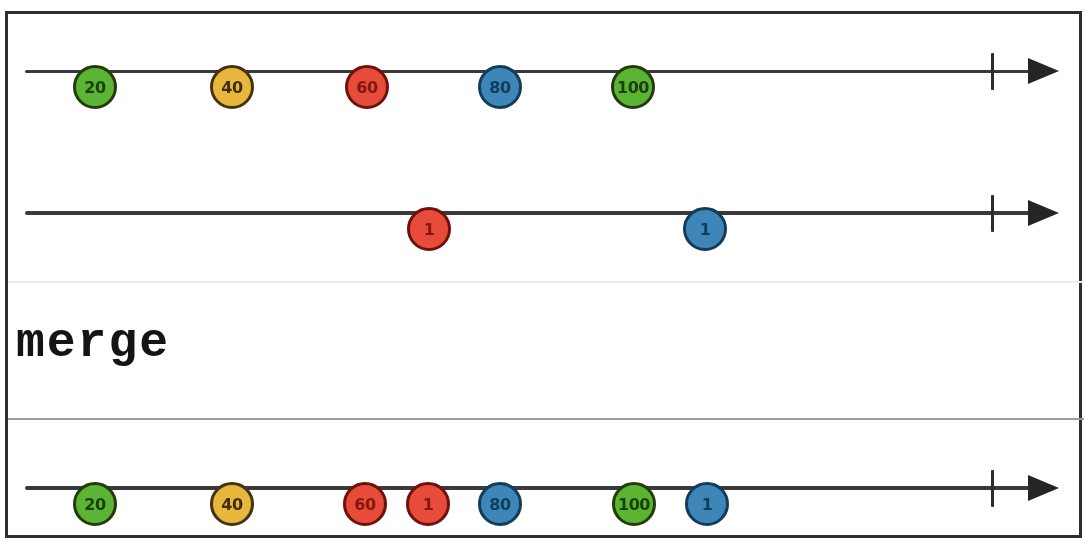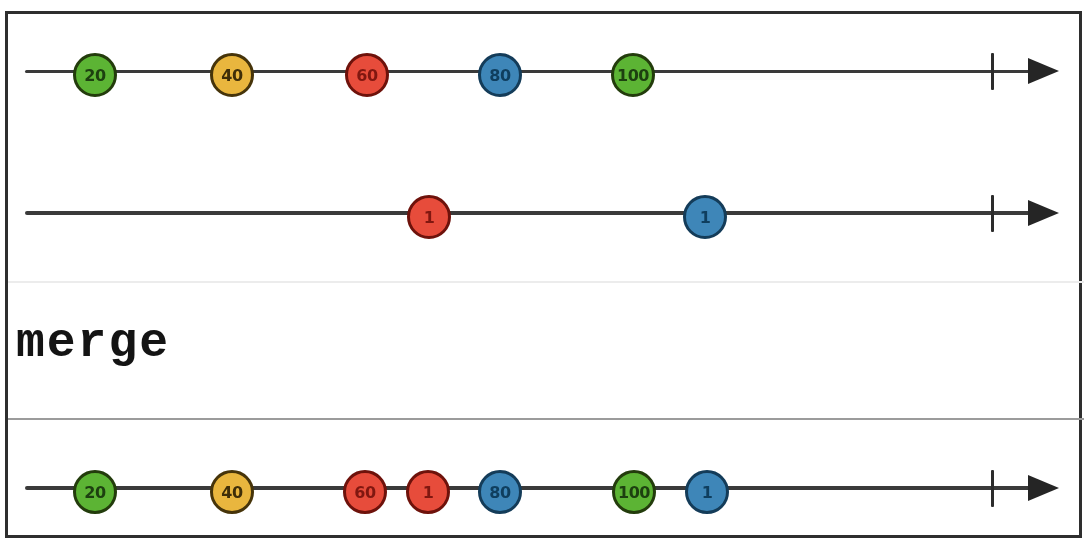--- a/index.html
+++ b/index.html
@@ -39,21 +39,21 @@
   .tl-arrow {
     position: absolute;
     left: 1028px; top: -13px;
     width: 0; height: 0;
     border-top: 13px solid transparent;
     border-bottom: 13px solid transparent;
     border-left: 31px solid #252525;
   }
   .marble {
     position: absolute;
-    top: 4px;
+    top: 16px;
     width: 44px; height: 44px;
     border-radius: 50%;
     border: 3px solid #701a75;
     box-sizing: border-box;
     transform: translate(-50%, -50%);
     display: flex;
     align-items: center;
     justify-content: center;
     font-size: 16px;
     font-weight: bold;

